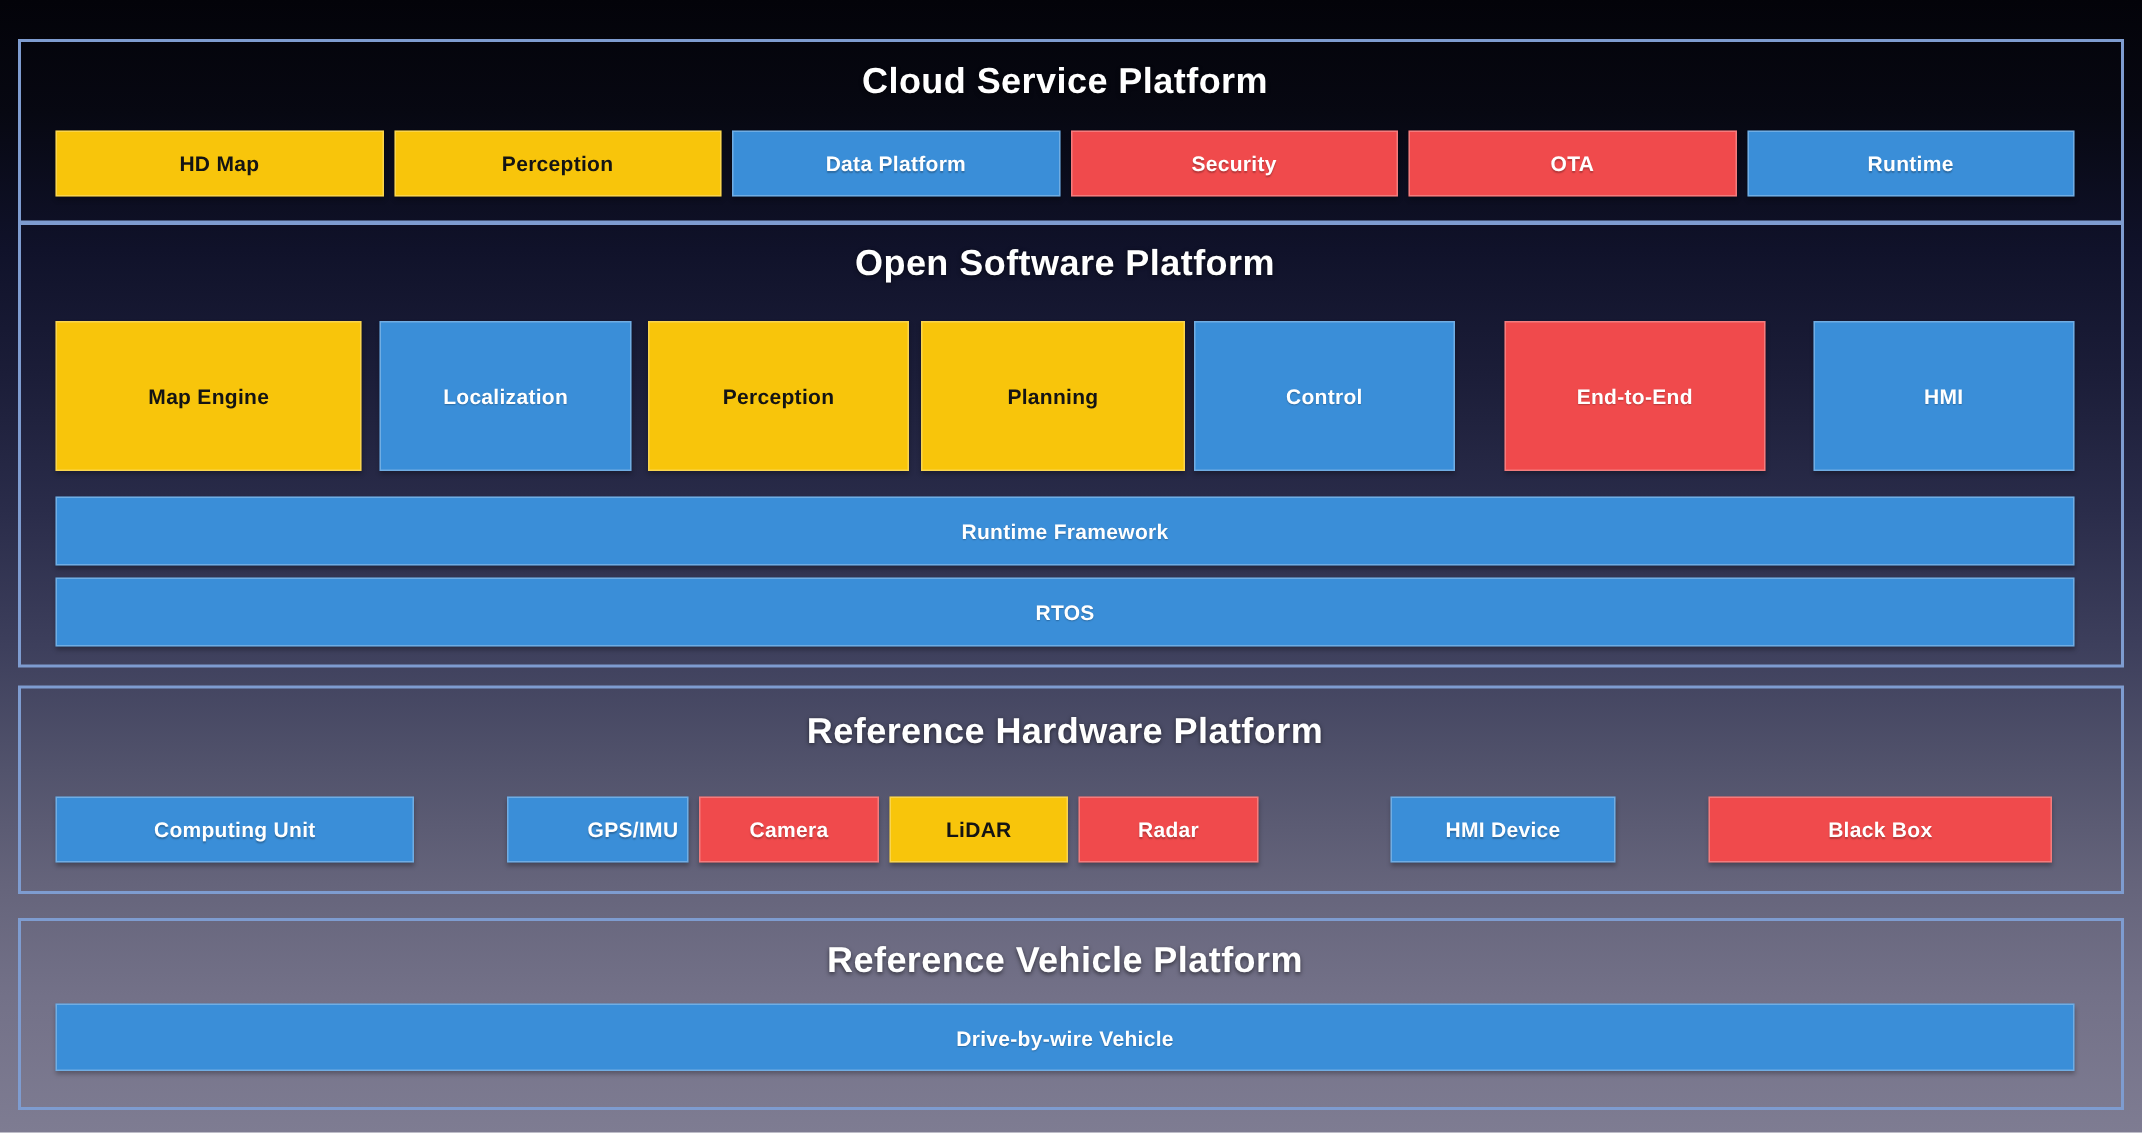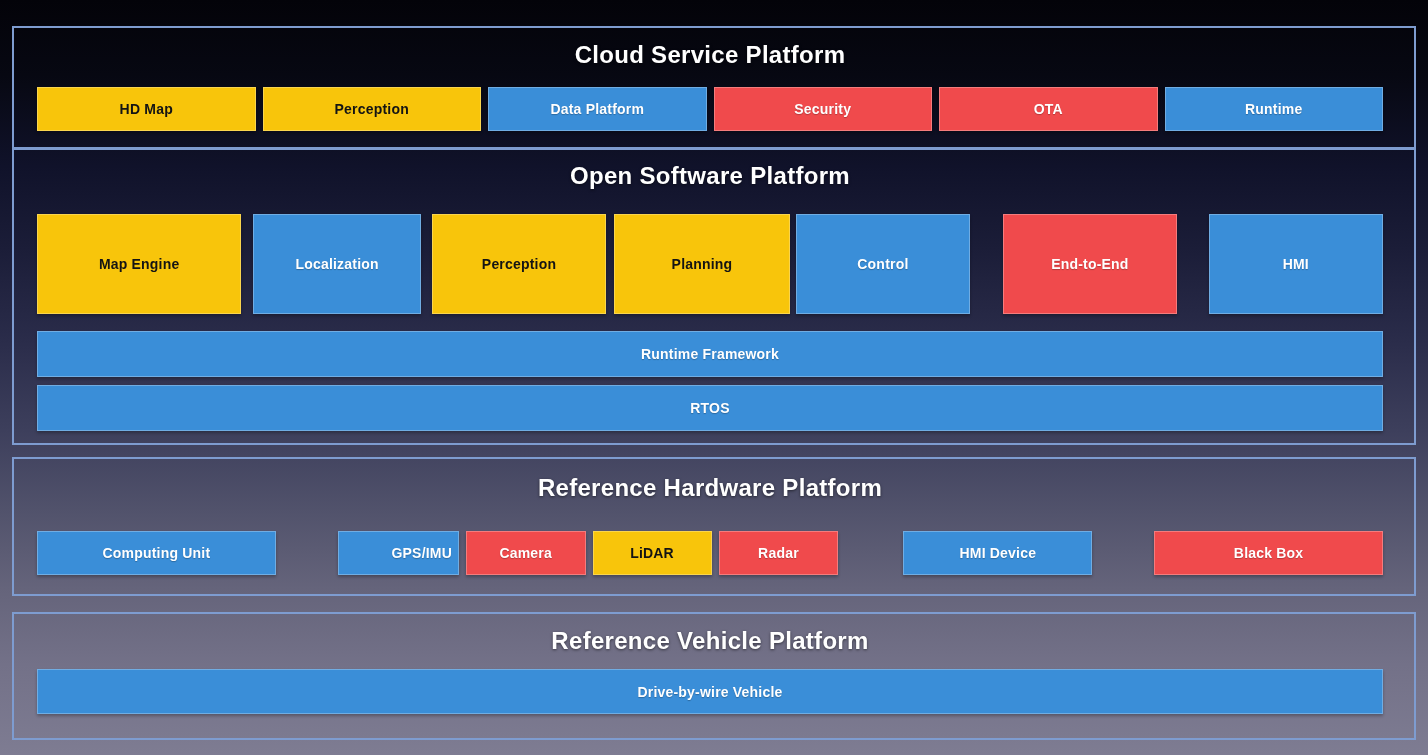--- a/index.html
+++ b/index.html
@@ -69,21 +69,21 @@
   
   #section-hardware{top:457px;height:139px;}
   #section-hardware .section-title{margin-top:14px;}
   .hw-row{margin-top:29px;}
   .hw-row .block{height:44px;}
   .hw-row .block:nth-child(1){width:239px;}
   .hw-row .block:nth-child(2){width:121px;margin-left:62px;padding-left:47px;}
   .hw-row .block:nth-child(3){width:120px;margin-left:7px;}
   .hw-row .block:nth-child(4){width:119px;margin-left:7px;}
   .hw-row .block:nth-child(5){width:120px;margin-left:7px;}
-  .hw-row .block:nth-child(6){width:189px;margin-left:65px;text-align:center;}
+  .hw-row .block:nth-child(6){width:150px;margin-left:88px;text-align:center;}
   .hw-row .block:nth-child(7){width:229px;margin-left:62px;}
 
   
   #section-vehicle{top:612px;height:128px;}
   #section-vehicle .section-title{margin-top:12px;}
   .bar-vehicle{margin-top:14px;height:45px;}
 </style>
 </head>
 <body>
 

